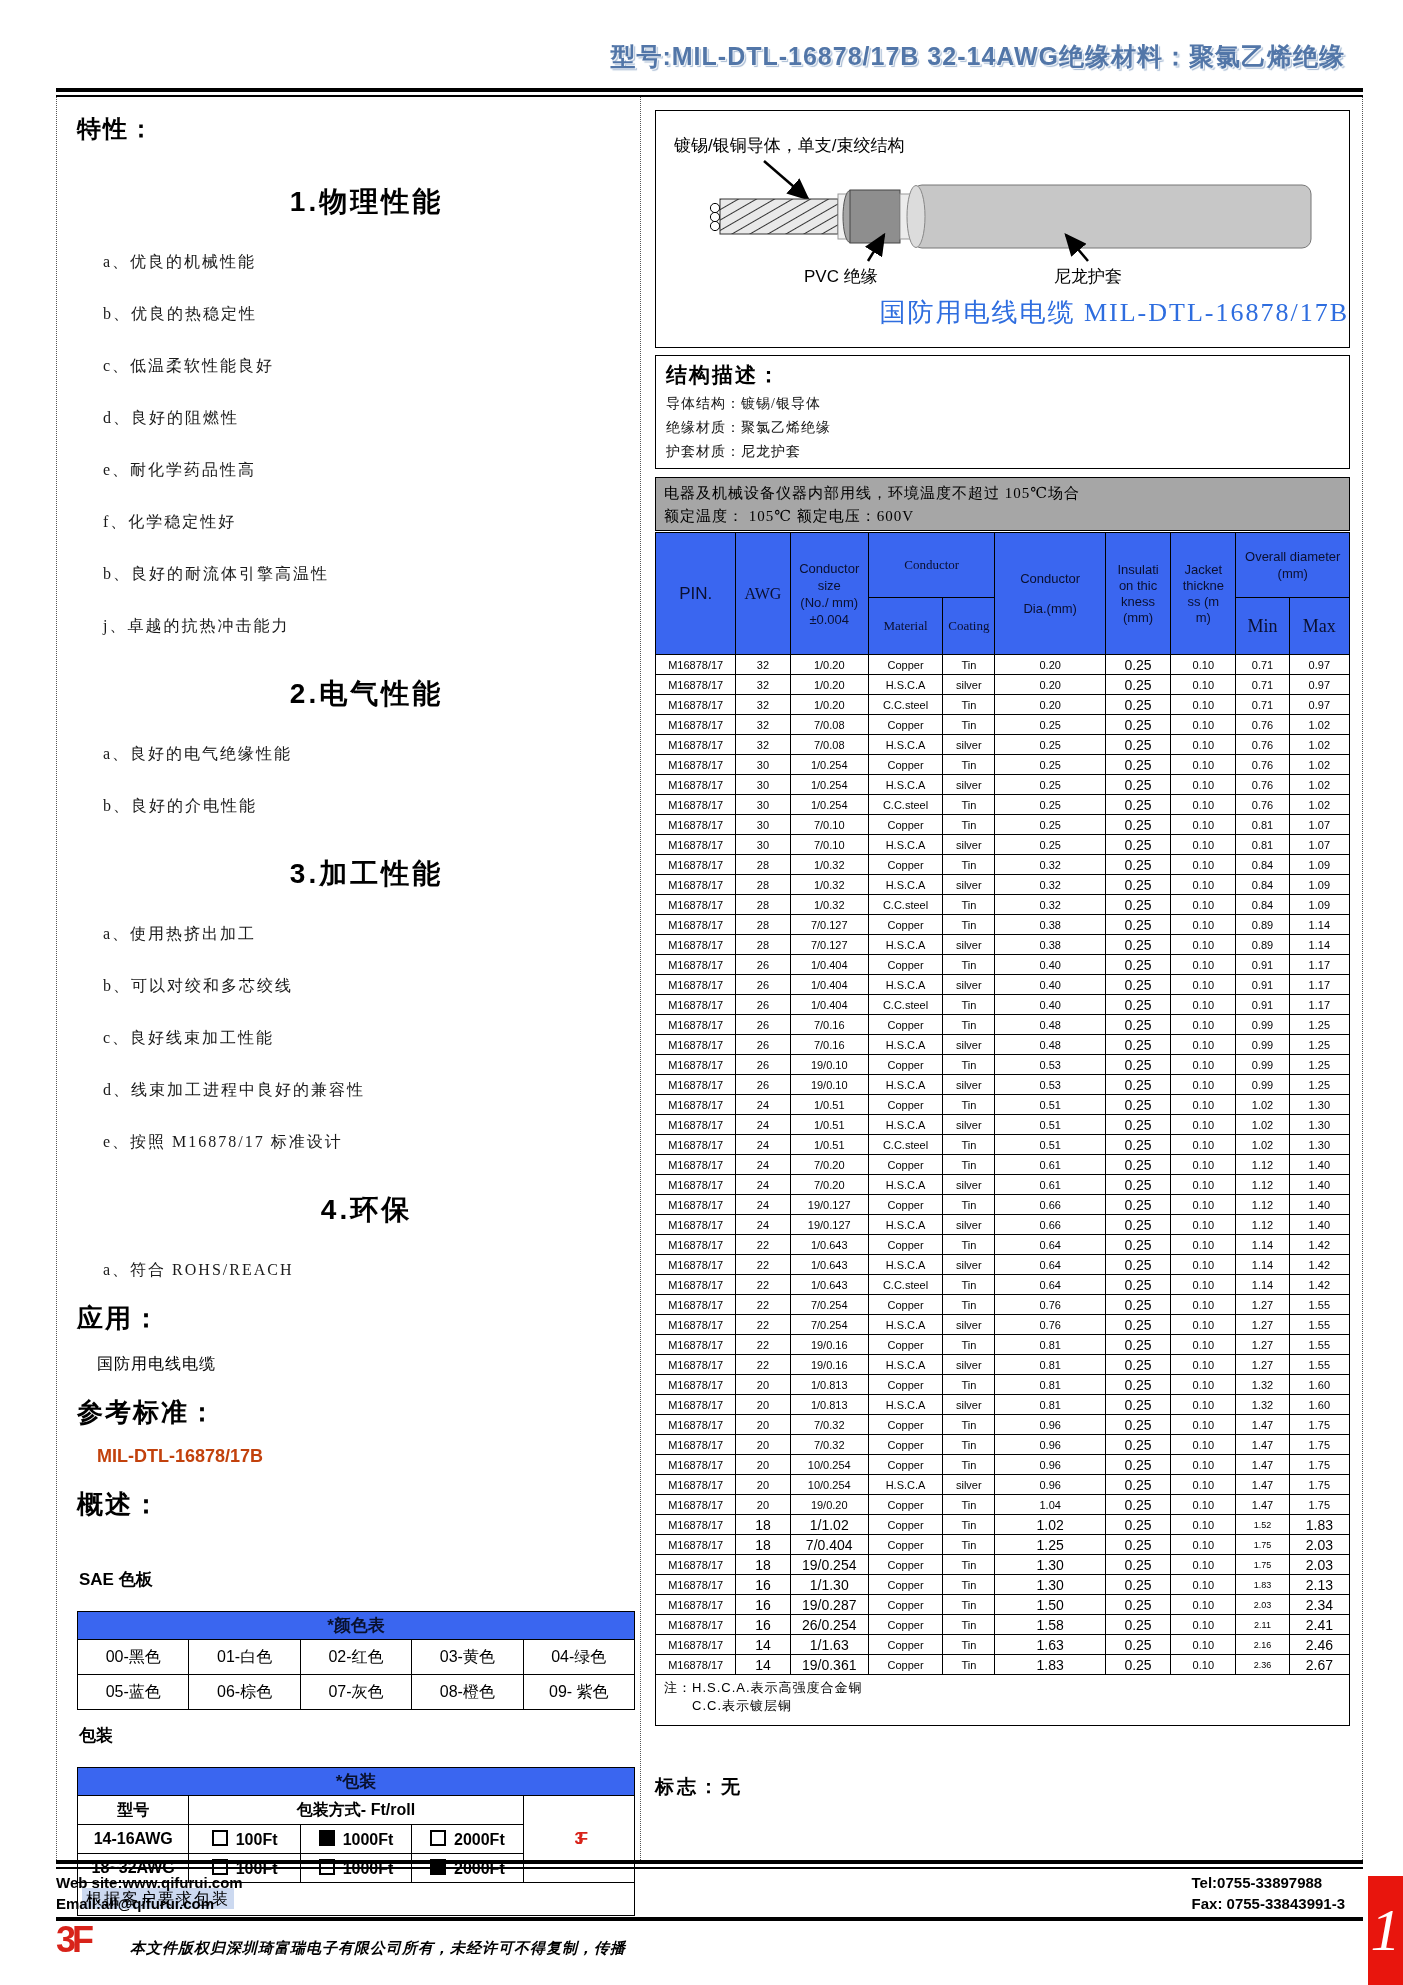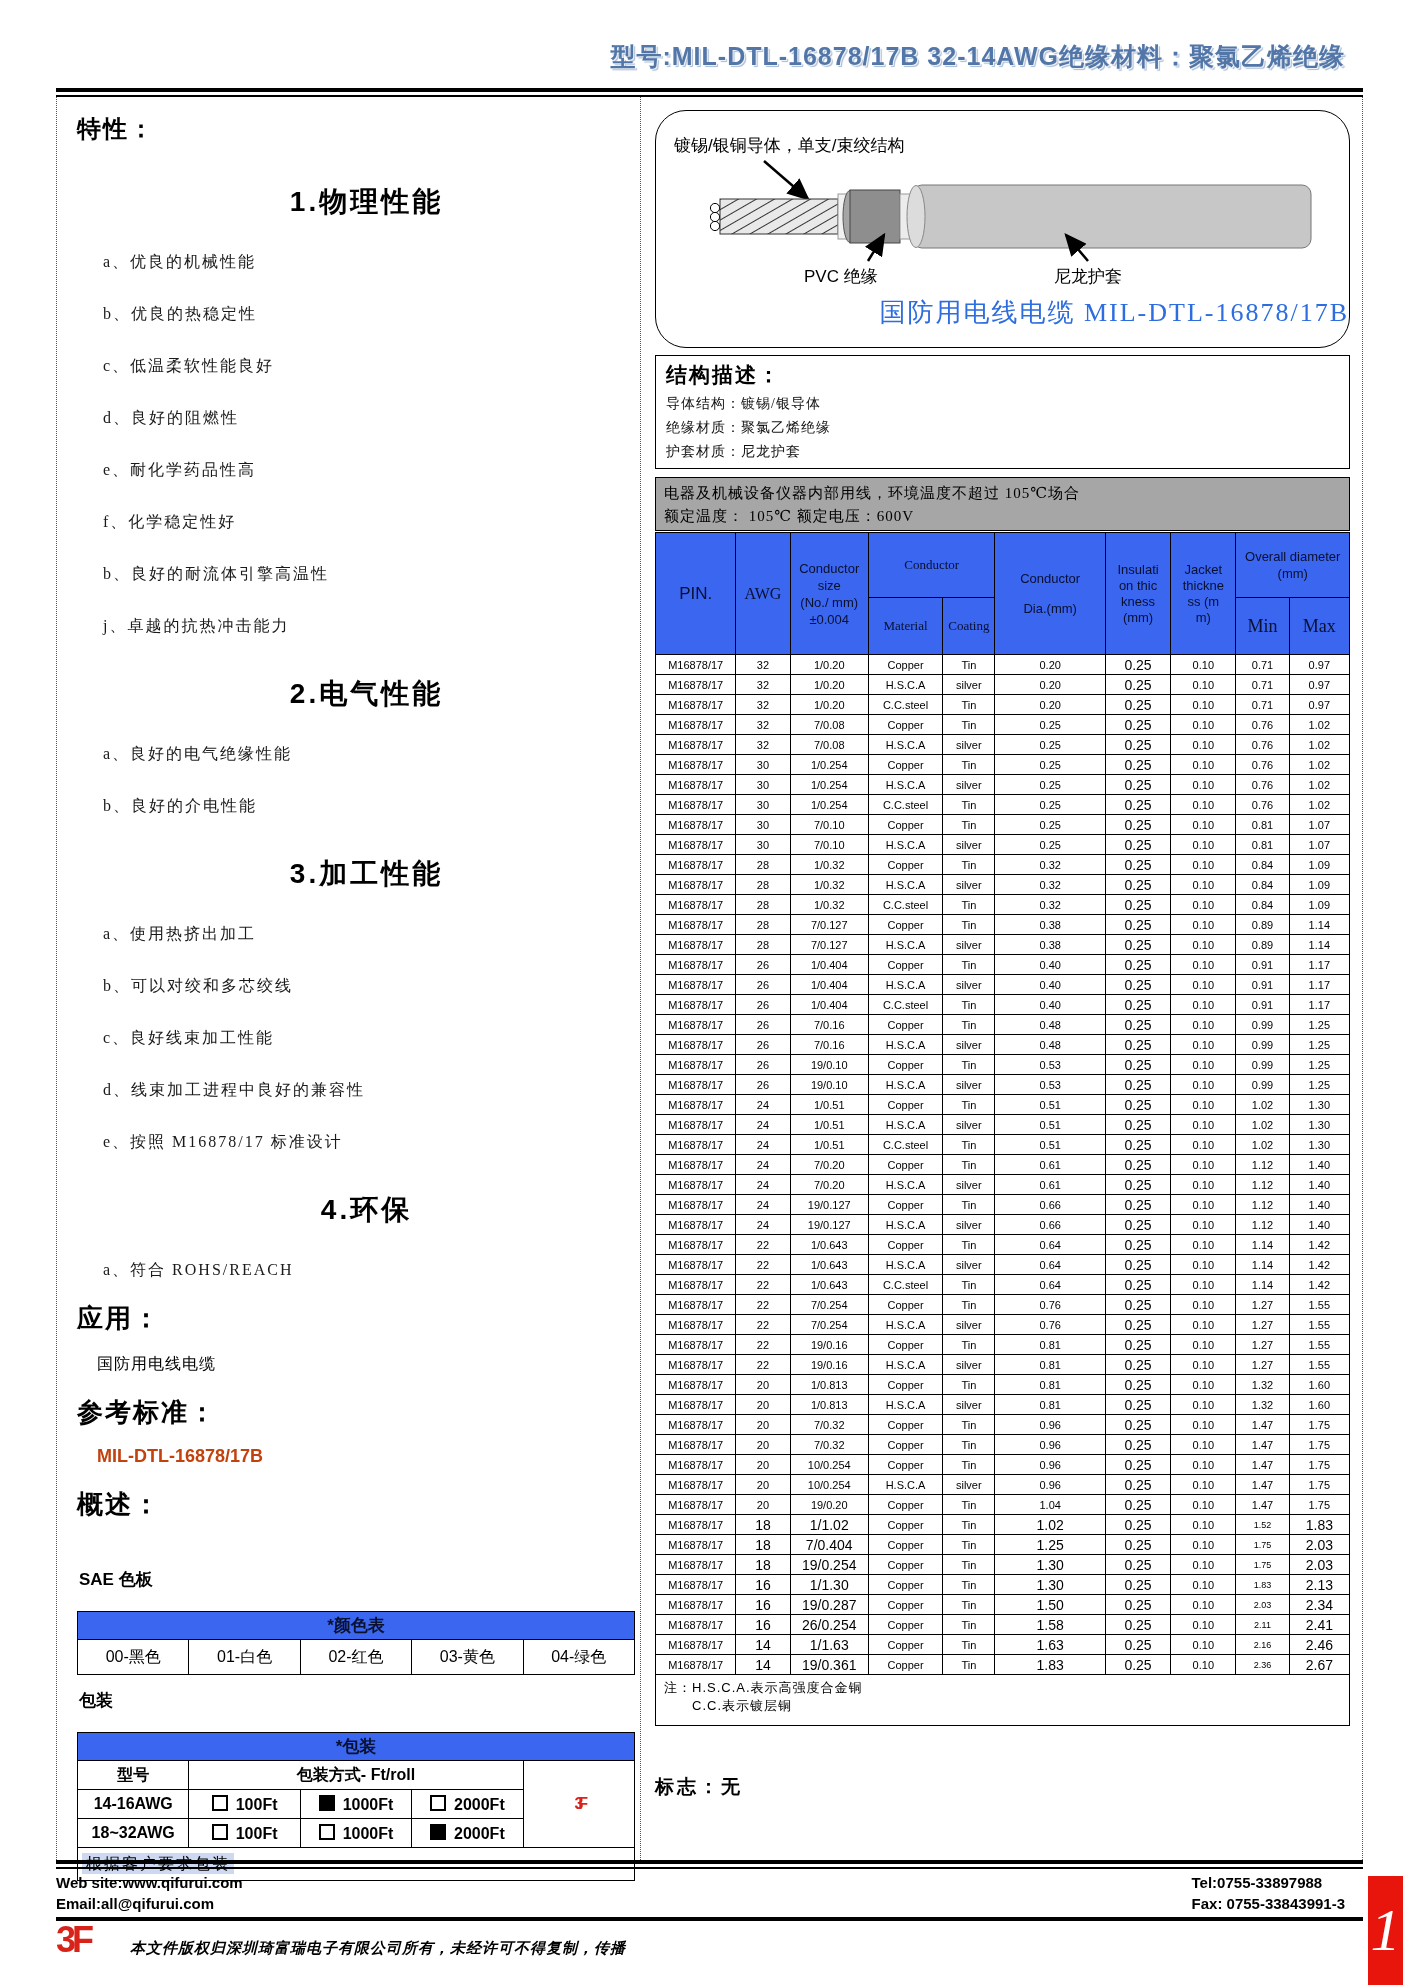--- a/index.html
+++ b/index.html
@@ -36,21 +36,21 @@
   td.pk-opt{width:113px;}
   td.pk-logo{width:112px;font-size:54px;font-weight:bold;color:var(--logo-red);
              letter-spacing:-5px;font-family:"Liberation Sans",sans-serif;}
   td.pk-note{text-align:left !important;font-weight:normal !important;height:30px !important;
              padding-left:4px;font-size:16px;font-family:"Liberation Serif","DejaVu Serif",serif;}
   td.pk-note span{background:var(--note-highlight);padding:2px 4px;letter-spacing:2px;}
   .cb{display:inline-block;width:12px;height:12px;border:2px solid #000;margin-right:8px;vertical-align:-1px;}
   .cb.on{background:#000;}
   
   .box{border:1px solid #000;background:#fff;}
-  .diagram-box{height:236px;margin-bottom:7px;position:relative;border-radius:31px;}
+  .diagram-box{height:236px;margin-bottom:7px;position:relative;}
   .product-title{text-align:right;font-size:26px;color:var(--title-blue);letter-spacing:2px;
                  font-family:"Liberation Serif","DejaVu Serif",serif;margin-top:2px;}
   .structure-box{height:114px;padding:5px 10px;margin-bottom:8px;box-sizing:border-box;}
   .structure-title{font-size:21px;font-weight:bold;letter-spacing:2px;}
   .structure-line{font-size:14px;margin-top:6px;letter-spacing:1px;color:#111;
                   font-family:"Liberation Serif","DejaVu Serif",serif;}
   .gray-box{background:var(--gray-box);border:1px solid #000;height:54px;box-sizing:border-box;
             padding:4px 8px;margin-bottom:1px;}
   .gray-line{font-size:15px;line-height:23px;letter-spacing:1px;
              font-family:"Liberation Serif","DejaVu Serif",serif;}
@@ -138,20 +138,27 @@
           </tr>
         </thead>
       <tbody>
           <tr>
             <td>00-黑色</td>
             <td>01-白色</td>
             <td>02-红色</td>
             <td>03-黄色</td>
             <td>04-绿色</td>
           </tr>
+          <tr>
+            <td>05-蓝色</td>
+            <td>06-棕色</td>
+            <td>07-灰色</td>
+            <td>08-橙色</td>
+            <td>09- 紫色</td>
+          </tr>
         </tbody>
     </table>
 
     <div class="pack-label">包装</div>
     <table class="ltab pack-tab">
       <thead>
           <tr>
             <th colspan="5">*包装</th>
           </tr>
         </thead>

